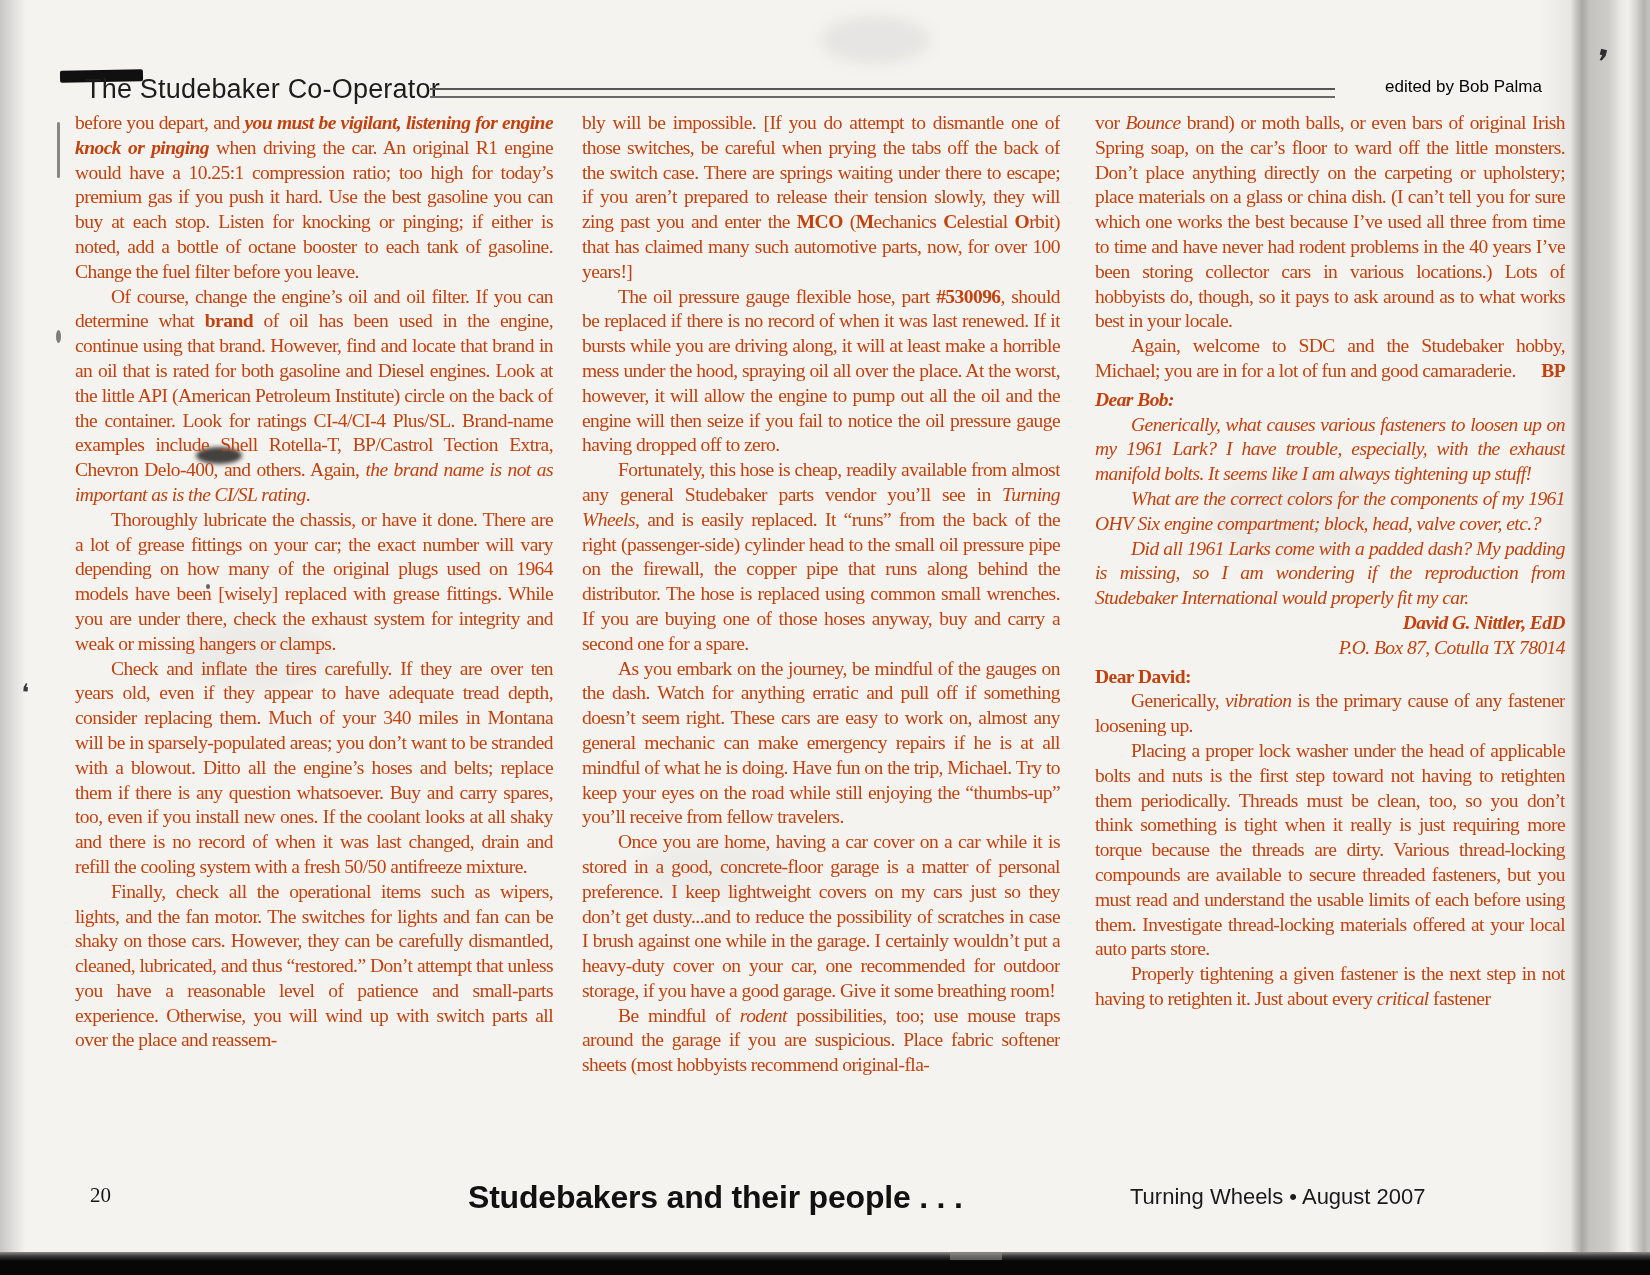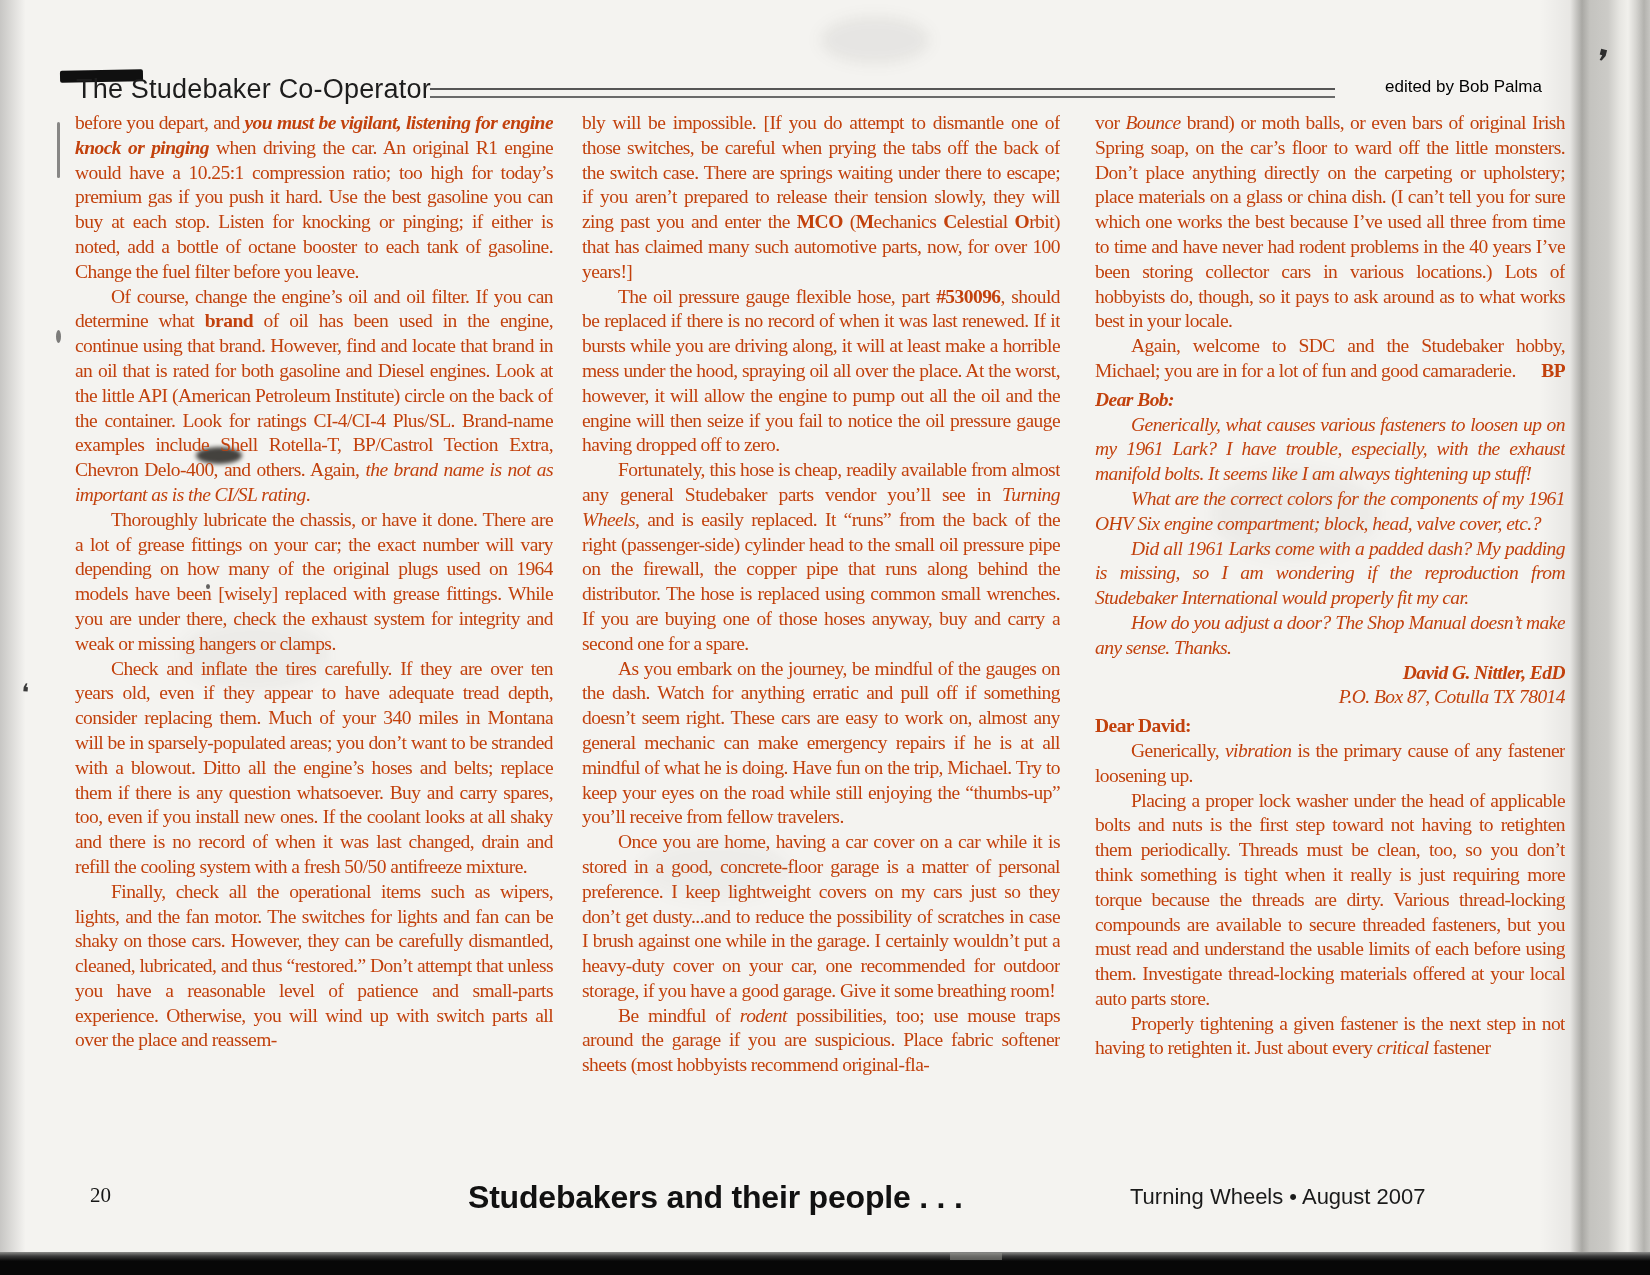--- a/index.html
+++ b/index.html
@@ -1,19 +1,19 @@
 <!DOCTYPE html>
 <html><head>
 <meta charset="utf-8">
 <style>
   html,body{margin:0;padding:0;background:#e8e7e3;}
   .page{position:relative;width:1650px;height:1275px;background:#f4f3f0;overflow:hidden;
         font-family:"Liberation Serif",serif;color:#161616;}
   
-  .title{position:absolute;left:76px;top:74px;font-family:"Liberation Sans",sans-serif;
+  .title{position:absolute;left:85px;top:74px;font-family:"Liberation Sans",sans-serif;
          font-size:27px;color:#1d1d1d;letter-spacing:.2px;white-space:nowrap;}
   .double-rule{position:absolute;left:430px;top:88px;width:905px;height:6px;
          border-top:2px solid #555;border-bottom:2px solid #6a6a6a;}
   .edited{position:absolute;left:1385px;top:77px;font-family:"Liberation Sans",sans-serif;
          font-size:17px;color:#000000;white-space:nowrap;}
   
   .col{position:absolute;top:111px;height:1056px;overflow:hidden;text-align:justify;
        font-size:19.5px;line-height:24.8px;letter-spacing:-0.55px;color:#c2410c;}
   .col1{left:75px;width:478px;}
   .col2{left:582px;width:478px;}
@@ -96,21 +96,20 @@
       <p><span>Be mindful of </span><span class="seg-i">rodent</span><span> possibilities, too; use mouse traps around the garage if you are suspicious. Place fabric softener sheets (most hobbyists recommend original-fla-</span></p>
     </div>
   <div class="col col3" id="col-2">
       <p class="flush"><span>vor </span><span class="seg-i">Bounce</span><span> brand) or moth balls, or even bars of original Irish Spring soap, on the car’s floor to ward off the little monsters. Don’t place anything directly on the carpeting or upholstery; place materials on a glass or china dish. (I can’t tell you for sure which one works the best because I’ve used all three from time to time and have never had rodent problems in the 40 years I’ve been storing collector cars in various locations.) Lots of hobbyists do, though, so it pays to ask around as to what works best in your locale.</span></p>
       <p><span>Again, welcome to SDC and the Studebaker hobby, Michael; you are in for a lot of fun and good camaraderie.</span></p>
       <p class="bp"><span class="seg-b">BP</span></p>
       <p class="hpara"><span class="seg-bi">Dear Bob:</span></p>
       <p><span class="seg-i">Generically, what causes various fasteners to loosen up on my 1961 Lark? I have trouble, especially, with the exhaust manifold bolts. It seems like I am always tightening up stuff!</span></p>
       <p><span class="seg-i">What are the correct colors for the components of my 1961 OHV Six engine compartment; block, head, valve cover, etc.?</span></p>
       <p><span class="seg-i">Did all 1961 Larks come with a padded dash? My padding is missing, so I am wondering if the reproduction from Studebaker International would properly fit my car.</span></p>
-      <p><span class="seg-i">How do you adjust a door? The Shop Manual doesn’t make any sense. Thanks.</span></p>
       <p class="right"><span class="seg-bi">David G. Nittler, EdD</span></p>
       <p class="right"><span class="seg-i">P.O. Box 87, Cotulla TX 78014</span></p>
       <p class="hpara"><span class="seg-b">Dear David:</span></p>
       <p><span>Generically, </span><span class="seg-i">vibration</span><span> is the primary cause of any fastener loosening up.</span></p>
       <p><span>Placing a proper lock washer under the head of applicable bolts and nuts is the first step toward not having to retighten them periodically. Threads must be clean, too, so you don’t think something is tight when it really is just requiring more torque because the threads are dirty. Various thread-locking compounds are available to secure threaded fasteners, but you must read and understand the usable limits of each before using them. Investigate thread-locking materials offered at your local auto parts store.</span></p>
       <p><span>Properly tightening a given fastener is the next step in not having to retighten it. Just about every </span><span class="seg-i">critical</span><span> fastener</span></p>
     </div>
 
   <div class="pagenum">20</div>
   <div class="footer-center">Studebakers and their people  . . .</div>

